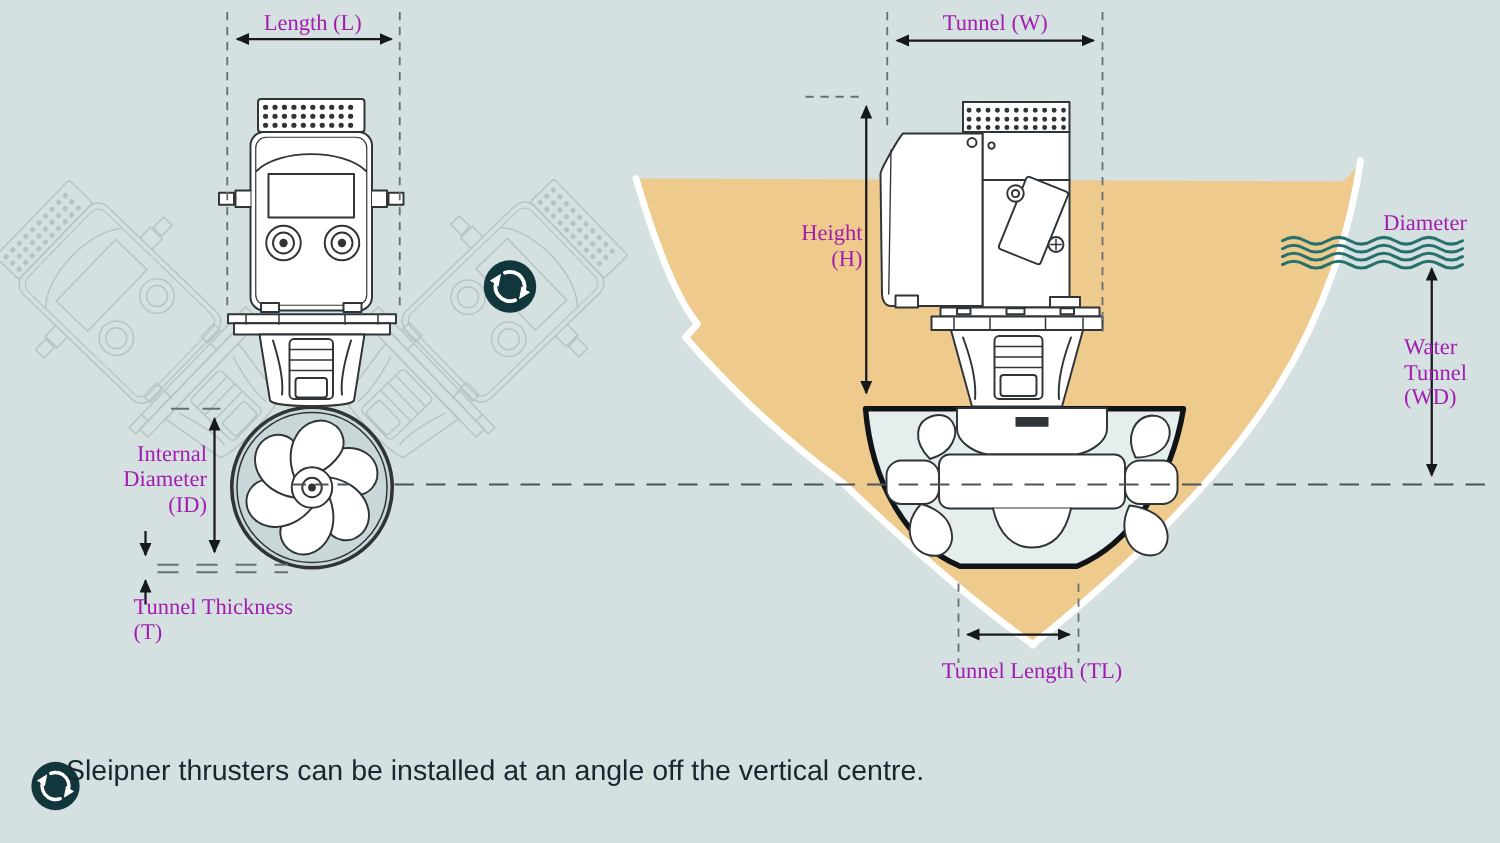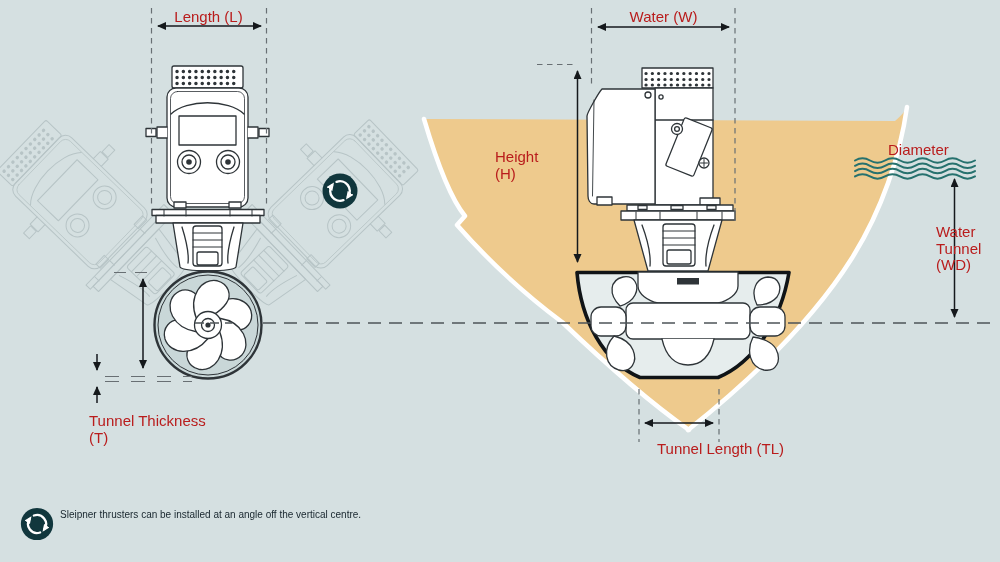--- a/index.html
+++ b/index.html
@@ -1,22 +1,22 @@
 <!DOCTYPE html>
 <html><head>
 <meta charset="utf-8">
 <style>
   html,body{margin:0;padding:0;background:#9aa4a6;}
   #stage{position:relative;width:1000px;height:562px;background:#d5e0e1;overflow:hidden;
          font-family:"Liberation Sans","DejaVu Sans",sans-serif;color:#1a252d;}
   #art{position:absolute;left:0;top:0;width:1000px;height:562px;}
-  .lbl{position:absolute;font-size:15px;line-height:17px;color:#b91c1c;white-space:nowrap;}
+  .lbl{position:absolute;font-size:15px;line-height:17px;color:#a21caf;white-space:nowrap;font-family:Liberation Serif, serif;}
   .ctr{text-align:center;}
-  .rt{text-align:left;}
-  .footer-text{position:absolute;left:60px;top:507px;font-size:10px;line-height:15.8px;color:#18262e;}
+  .rt{text-align:right;}
+  .footer-text{position:absolute;left:44px;top:507px;font-size:19px;line-height:15.8px;color:#18262e;}
 </style>
 </head>
 <body>
 
 <div id="stage">
 
 <svg id="art" viewBox="0 0 1000 562">
   <defs>
     <marker id="ah" markerWidth="11" markerHeight="9" refX="8" refY="4" orient="auto-start-reverse" markerUnits="userSpaceOnUse">
       <path d="M0,0 L9,4 L0,8 Z" fill="#15191c"></path>
@@ -177,40 +177,45 @@
     <path d="M97,354 V370" marker-end="url(#ah)"></path>
     <path d="M97,403 V387" marker-end="url(#ah)"></path>
   </g>
 
   <use href="#roticon" transform="translate(340,191)"></use>
   <use href="#roticon" transform="translate(37,524) scale(0.92)"></use>
 </svg>
 
   <div class="lbl ctr" style="left:150px;top:8px;width:117px;">Length (L)</div>
 
-
-  <div class="lbl" style="left:89px;top:412px;">
+  <div class="lbl rt" style="left:48px;top:295px;width:90px;">
+    <div>Internal</div>
+    <div>Diameter</div>
+    <div>(ID)</div>
+  </div>
+
+  <div class="lbl" style="left:89px;top:397px;">
     <div>Tunnel Thickness</div>
     <div>(T)</div>
   </div>
 
-  <div class="lbl ctr" style="left:592px;top:8px;width:143px;">Water (W)</div>
+  <div class="lbl ctr" style="left:592px;top:8px;width:143px;">Tunnel (W)</div>
 
   <div class="lbl rt" style="left:495px;top:148px;width:80px;">
     <div>Height</div>
     <div>(H)</div>
   </div>
 
   <div class="lbl rt" style="left:888px;top:141px;width:90px;">Diameter</div>
 
   <div class="lbl" style="left:936px;top:224px;line-height:16.5px;">
     <div>Water</div>
     <div>Tunnel</div>
     <div>(WD)</div>
   </div>
 
-  <div class="lbl ctr" style="left:592px;top:440px;width:192px;text-align:right;">Tunnel Length (TL)</div>
+  <div class="lbl ctr" style="left:592px;top:440px;width:192px;">Tunnel Length (TL)</div>
 
   <div class="footer-text">
     <div>Sleipner thrusters can be installed at an angle off the vertical centre.</div>
   </div>
 
 </div>
 
 </body></html>

